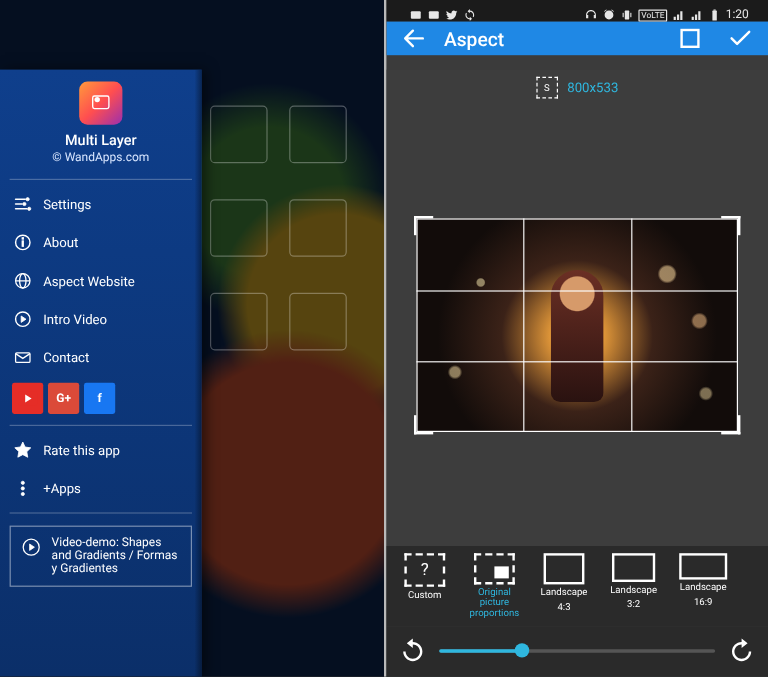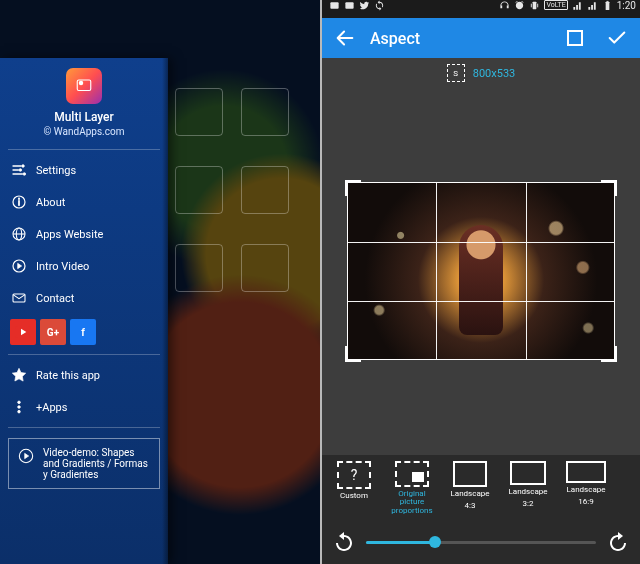--- a/index.html
+++ b/index.html
@@ -14,35 +14,35 @@
     font-size: 12px;
   }
   .screen { position: relative; width: 320px; height: 564px; background:#3b3b3b; overflow:hidden; }
   .screen + .screen { border-left: 2px solid #b9b9b9; }
 
   
   .statusbar {
     height: 18px;
     background: #1b1b1b;
     display: flex;
-    align-items: flex-start;
+    align-items: flex-end;
     justify-content: flex-end;
     gap: 4px;
-    padding: 0 4px;
+    padding: 0 16px;
     font-size: 10px;
     color: #e6e6e6;
   }
   .statusbar .left { display:flex; gap:4px; margin-right:auto; padding-left:3px;}
   .sb-icon { width:11px; height:11px; display:flex; align-items:center; justify-content:center; }
   .sb-icon svg{ width:11px; height:11px; fill:#e6e6e6; }
   .volte{ font-size:7px; border:1px solid #e6e6e6; padding:0 1px; border-radius:1px; line-height:8px;}
 
   
   .appbar {
-    height: 40px;
+    height: 28px;
     background: #1f88e5;
     display:flex;
     align-items:center;
     padding: 0 6px;
     gap: 8px;
   }
   .appbar .title { font-size: 16px; font-weight:500; }
   .appbar .spacer { flex:1; }
   .appbar .ab-icon { width:34px; height:34px; display:flex; align-items:center; justify-content:center; }
   .appbar .ab-icon svg{ width:22px; height:22px; stroke:#fff; fill:none; stroke-width:2.2; }
@@ -259,21 +259,21 @@
           <span>About</span>
         </div>
         <div class="drawer-item">
           <span class="di-icon">
             <svg viewBox="0 0 24 24">
               <circle cx="12" cy="12" r="9" fill="none" stroke="#fff" stroke-width="1.6"></circle>
               <ellipse cx="12" cy="12" rx="4" ry="9" fill="none" stroke="#fff" stroke-width="1.6"></ellipse>
               <path d="M3 12h18" stroke="#fff" stroke-width="1.6"></path>
             </svg>
           </span>
-          <span>Apps Website</span>
+          <span>Aspect Website</span>
         </div>
         <div class="drawer-item">
           <span class="di-icon">
             <svg viewBox="0 0 24 24">
               <circle cx="12" cy="12" r="9" fill="none" stroke="#fff" stroke-width="1.8"></circle>
               <polygon points="10,8 16,12 10,16" fill="#fff"></polygon>
             </svg>
           </span>
           <span>Intro Video</span>
         </div>

